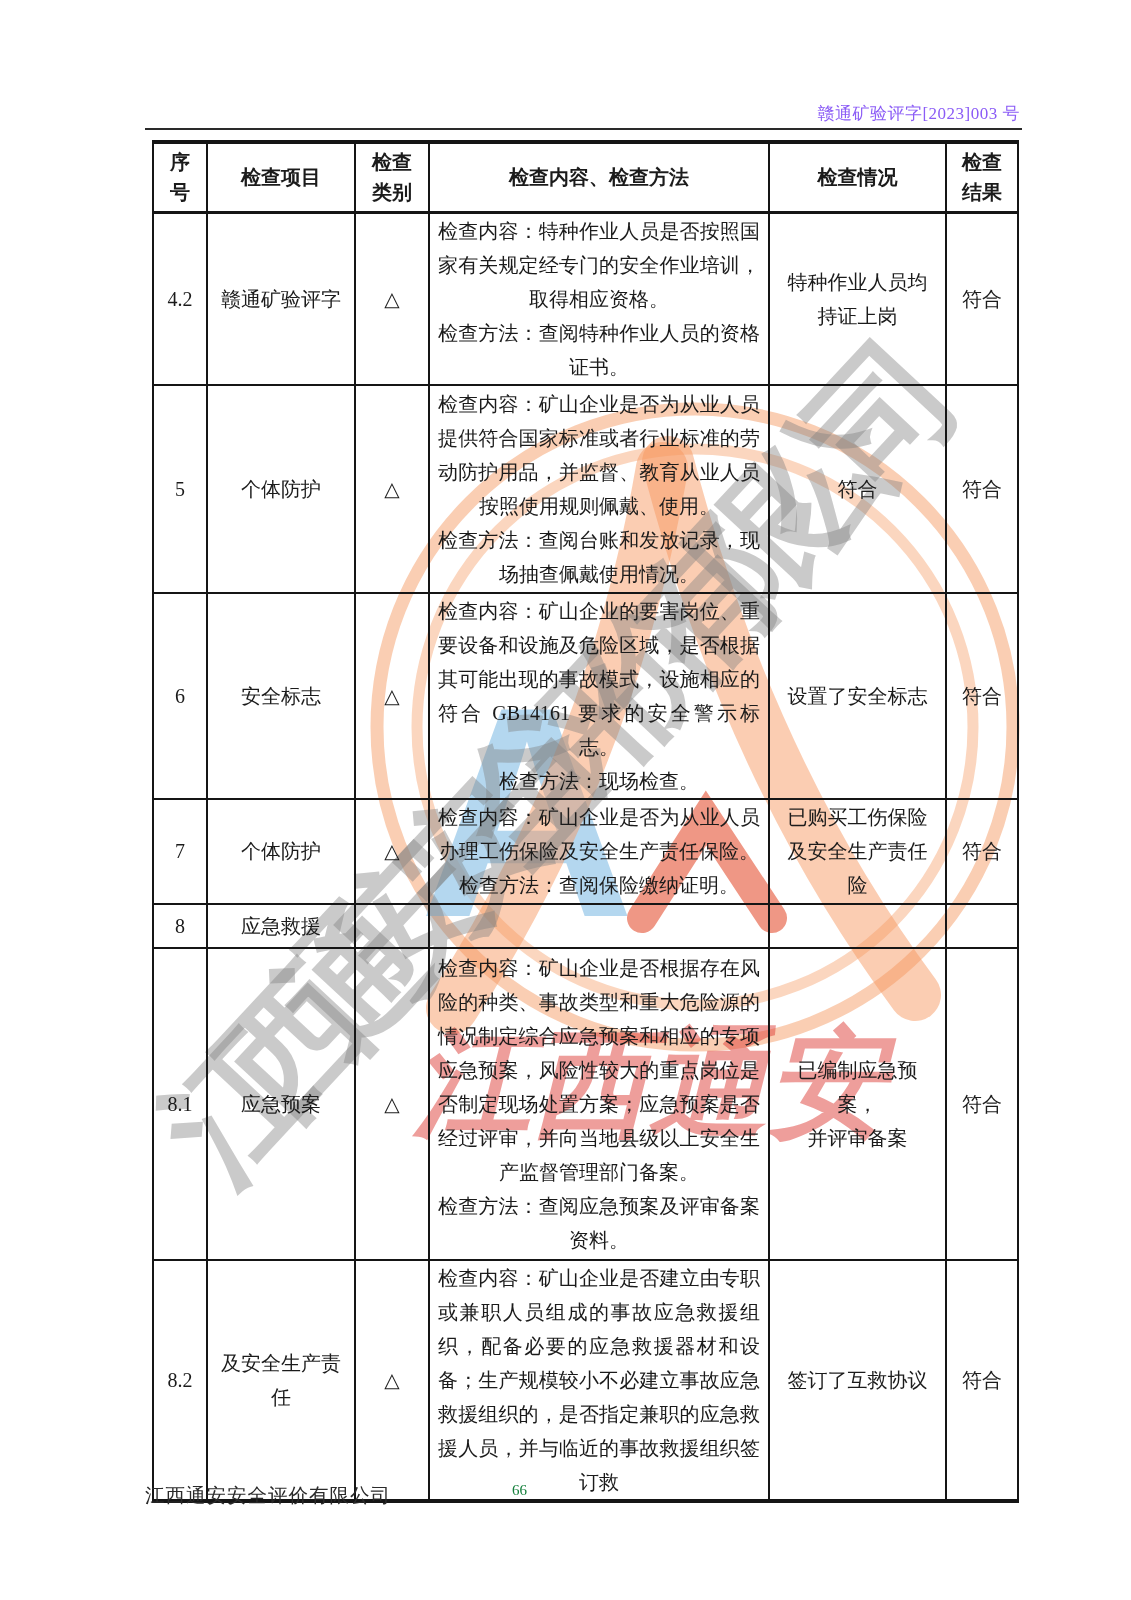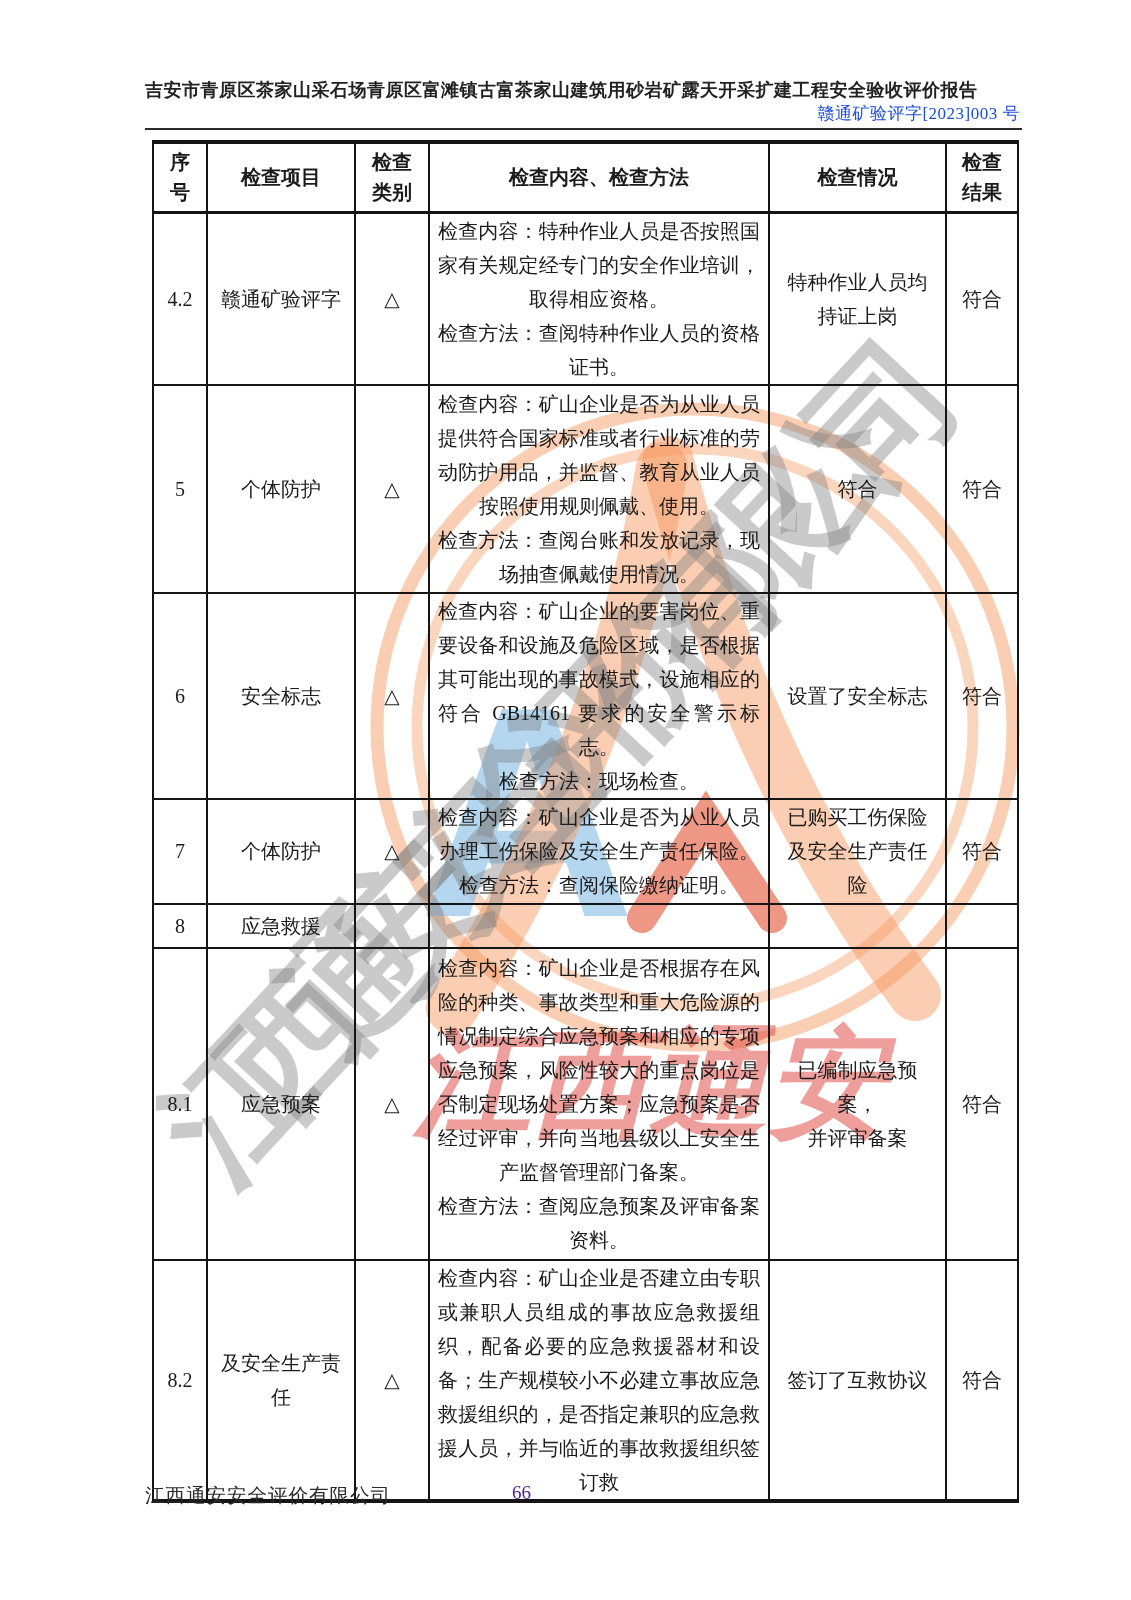--- a/index.html
+++ b/index.html
@@ -36,21 +36,21 @@
   
   .content { position:absolute; inset:0; z-index:2; }
   .hdr1 {
     position:absolute; left:145px; top:78px; width:880px;
     font-family:"Liberation Sans","DejaVu Sans",sans-serif;
     font-size:18px; font-weight:bold; letter-spacing:0.5px;
     color:#222;
   }
   .hdr2 {
     position:absolute; right:111px; top:102px;
-    font-size:17px; color:#1d4ed8; letter-spacing:0.5px;
+    font-size:17px; color:#8b5cf6; letter-spacing:0.5px;
   }
   .hdr-rule {
     position:absolute; left:145px; top:128px; width:877px; height:0;
     border-top:2px solid #2a2a2a;
   }
 
   table.check {
     position:absolute; left:152px; top:140px;
     width:865px; table-layout:fixed;
     border-collapse:collapse;
@@ -79,21 +79,21 @@
   td.c-content p { text-align:justify; text-align-last:center; }
   td.c-sit { white-space:pre-line; padding:0 8px;margin-left:9px; }
   td.c-no { padding:0 2px; }
 
   .footer-company {
     position:absolute; left:145px; top:1482px;
     font-size:19.5px; color:#2a2a2a; letter-spacing:1px;
   }
   .footer-page {
     position:absolute; left:512px; top:1482px;
-    font-size:19px; color:#4c1d95;
+    font-size:15px; color:#15803d;
   }
 </style>
 </head>
 <body>
 
 <div class="page">
 
   <div class="watermark">
     <svg width="1131" height="1600" viewBox="0 0 1131 1600">
 
@@ -104,21 +104,20 @@
 
       <path d="M 662 468 Q 612 760 452 1008" fill="none" stroke="rgba(246,150,95,0.48)" stroke-width="52" stroke-linecap="round"></path>
       <path d="M 668 462 Q 748 770 915 995" fill="none" stroke="rgba(246,150,95,0.48)" stroke-width="52" stroke-linecap="round"></path>
       <path d="M 642 918 L 706 818 L 772 918" fill="none" stroke="rgba(228,82,52,0.6)" stroke-width="30" stroke-linecap="round"></path>
     </svg>
     <div class="wm-gray">江西通安安全评价有限公司</div>
     <div class="wm-red">江西通安</div>
   </div>
 
   <div class="content">
-    <div class="hdr1">吉安市青原区茶家山采石场青原区富滩镇古富茶家山建筑用砂岩矿露天开采扩建工程安全验收评价报告</div>
     <div class="hdr2">赣通矿验评字[2023]003 号</div>
     <div class="hdr-rule"></div>
 
     <table class="check">
       <colgroup>
         <col class="c1">
           <col class="c2">
           <col class="c3">
           <col class="c4">
           <col class="c5">

